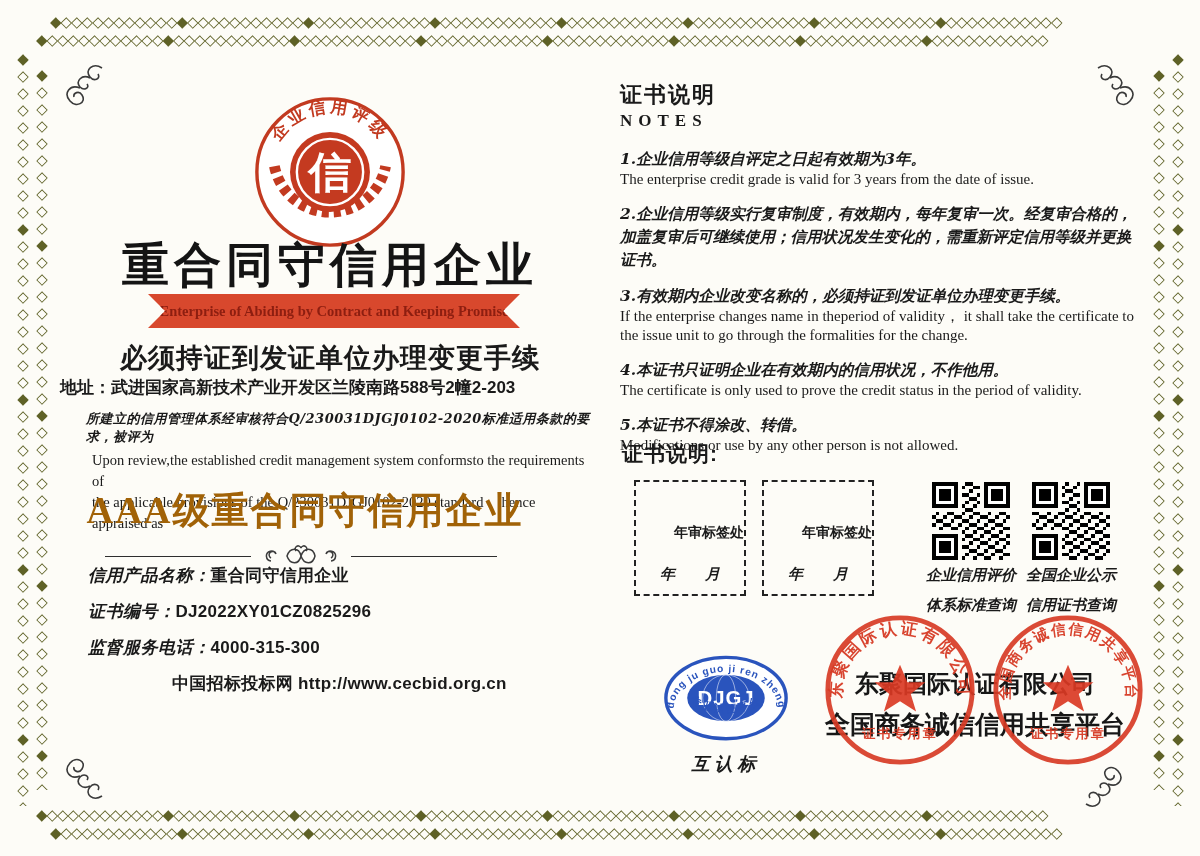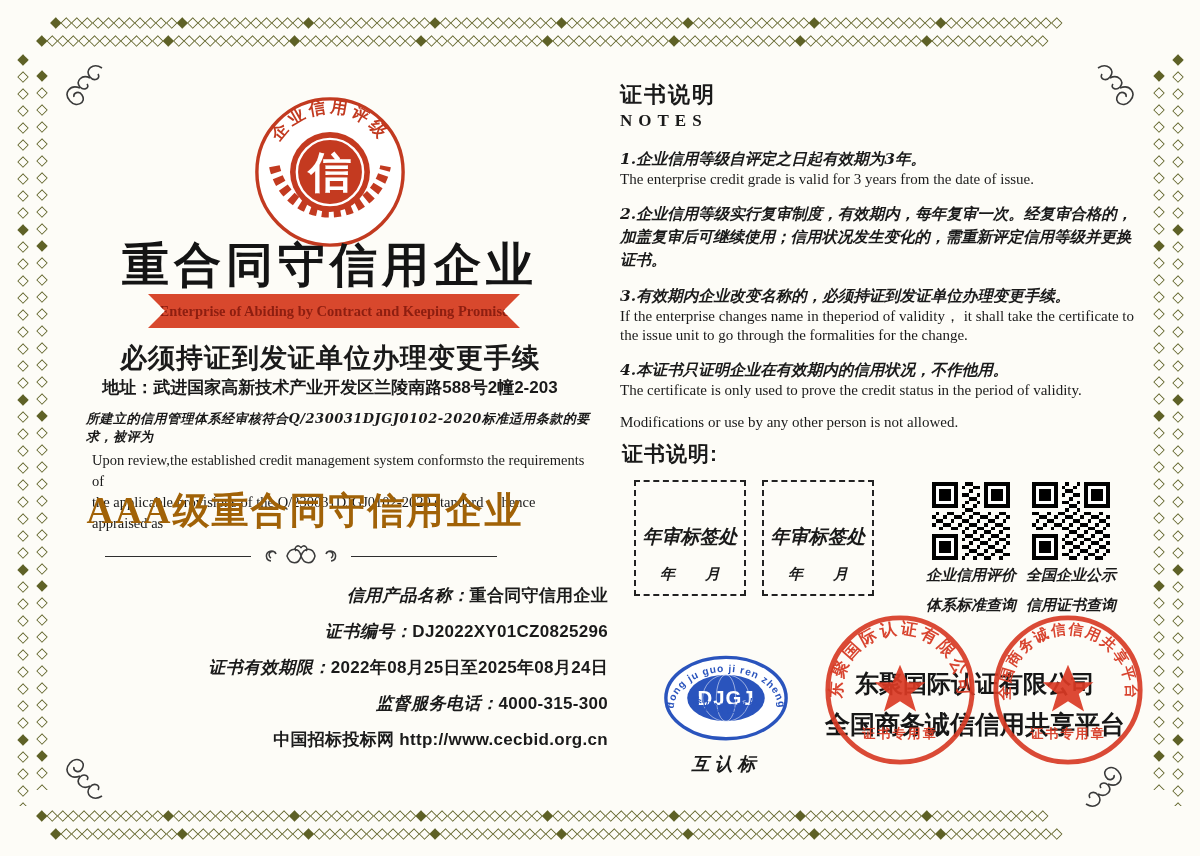--- a/index.html
+++ b/index.html
@@ -27,50 +27,50 @@
   .emblem{position:absolute;left:252px;top:94px;width:156px;height:156px;}
   .title{position:absolute;left:80px;top:234px;width:500px;text-align:center;
          font-size:47px;font-weight:900;letter-spacing:5px;color:#141414;
          font-family:"Liberation Serif",serif;}
   .banner{position:absolute;left:148px;top:294px;width:372px;height:34px;background:#d8482d;
           clip-path:polygon(0 0,100% 0,calc(100% - 17px) 50%,100% 100%,0 100%,17px 50%);
           display:flex;align-items:center;justify-content:center;}
   .banner span{color:#8d1e10;font-weight:700;font-size:14.5px;font-family:"Liberation Serif",serif;}
   .company{position:absolute;left:80px;top:340px;width:500px;text-align:center;
            font-size:27px;font-weight:900;letter-spacing:1px;}
-  .address{position:absolute;left:60px;top:376px;width:540px;text-align:center;
+  .address{position:absolute;left:60px;top:376px;width:540px;
            font-size:17px;font-weight:700;}
   .statement{position:absolute;left:86px;top:410px;width:504px;}
   .statement .zh{font-size:13px;font-weight:700;font-style:italic;
                  font-family:"DejaVu Serif",serif;letter-spacing:.5px;margin-bottom:4px;}
   .statement .en{font-size:14.5px;font-family:"Liberation Serif",serif;line-height:1.45;margin-left:6px;}
   .grade{position:absolute;left:70px;top:486px;width:470px;text-align:center;
          font-size:37px;font-weight:900;color:#a16207;letter-spacing:2px;
          font-family:"Liberation Serif",serif;}
   .divider{position:absolute;left:105px;top:545px;width:392px;display:flex;align-items:center;gap:10px;}
   .divider .rule{flex:1;height:0;border-top:1.5px solid #2e2e2e;}
-  .fields{position:absolute;left:88px;top:584px;width:520px;text-align:right;}
+  .fields{position:absolute;left:88px;top:564px;width:520px;}
   .fline{font-size:17px;font-weight:700;margin-bottom:13px;
          font-family:"DejaVu Serif",serif;font-style:italic;letter-spacing:.5px;}
   .fline .val{font-style:normal;font-family:"Liberation Sans",sans-serif;font-weight:700;letter-spacing:.3px;}
   .fline.indent{padding-left:84px;}
   
   .notes{position:absolute;left:620px;top:80px;width:524px;}
   .notes h2{margin:0;font-size:22px;font-weight:900;letter-spacing:2px;}
   .notes .en-title{font-size:17px;font-weight:700;letter-spacing:6px;
                    font-family:"Liberation Serif",serif;margin:1px 0 16px;}
   .nitem{margin-bottom:12px;}
   .nitem .zh{font-size:15.5px;font-weight:700;line-height:1.5;
              font-family:"DejaVu Serif",serif;font-style:italic;}
   .nitem .en{font-size:15px;font-family:"Liberation Serif",serif;line-height:1.3;}
   
   .annual-title{position:absolute;left:622px;top:440px;font-size:21px;font-weight:900;letter-spacing:1px;}
   .rev-box{position:absolute;top:480px;width:108px;height:112px;border:2px dashed #222;}
-  .rev-box .lbl{position:absolute;top:42px;width:100%;text-align:center;font-size:19px;font-weight:700;
-                font-family:"DejaVu Serif",serif;font-style:italic;}
+  .rev-box .lbl{position:absolute;top:42px;width:100%;text-align:right;font-size:14px;font-weight:700;
+                font-family:"DejaVu Serif",serif;}
   .rev-box .ym{position:absolute;bottom:10px;width:100%;display:flex;justify-content:center;gap:30px;
                font-size:15px;font-weight:700;font-family:"DejaVu Serif",serif;font-style:italic;}
   .rb1{left:634px;} .rb2{left:762px;}
   .qr{position:absolute;top:482px;width:78px;height:78px;}
   .qr1{left:932px;} .qr2{left:1032px;}
   .qr-lbl{position:absolute;width:120px;text-align:center;font-size:15px;font-weight:700;
           font-family:"DejaVu Serif",serif;font-style:italic;}
   .ql1a{left:911px;top:566px;} .ql1b{left:911px;top:596px;}
   .ql2a{left:1011px;top:566px;} .ql2b{left:1011px;top:596px;}
   
@@ -145,21 +145,20 @@
     <div class="rule"></div>
     <svg width="80" height="22" viewBox="0 0 80 22">
       <path d="M10,16 a5,5 0 1 1 5,-7 a3.5,3.5 0 1 0 -5,4 M26,11 c3,-9 12,-9 14,0 c-2,9 -11,9 -14,0 z M40,11 c3,-9 12,-9 14,0 c-2,9 -11,9 -14,0 z M35,6 a3,3 0 1 1 5,-3 M45,6 a3,3 0 1 0 -5,-3 M70,16 a5,5 0 1 0 -5,-7 a3.5,3.5 0 1 1 5,4" stroke="#3c3c3c" stroke-width="1.5" fill="none"></path>
     </svg>
     <div class="rule"></div>
   </div>
 
   <div class="fields">
     <div class="fline"><span>信用产品名称：</span><span class="val">重合同守信用企业</span></div>
     <div class="fline"><span>证书编号：</span><span class="val">DJ2022XY01CZ0825296</span></div>
-    <div class="fline"><span>证书有效期限：</span><span class="val">2022年08月25日至2025年08月24日</span></div>
     <div class="fline"><span>监督服务电话：</span><span class="val">4000-315-300</span></div>
     <div class="fline indent"><span class="val">中国招标投标网  http://www.cecbid.org.cn</span></div>
   </div>
 
   <div class="notes">
     <h2>证书说明</h2>
     <div class="en-title">NOTES</div>
     <div class="nitem">
       <div class="zh">1.企业信用等级自评定之日起有效期为3年。</div>
       <div class="en">The enterprise credit grade is valid for 3 years from the date of issue.</div>
@@ -169,20 +168,21 @@
     </div>
     <div class="nitem">
       <div class="zh">3.有效期内企业改变名称的，必须持证到发证单位办理变更手续。</div>
       <div class="en">If the enterprise changes name in theperiod of validity， it shall take the certificate to the issue unit to go through the formalities for the change.</div>
     </div>
     <div class="nitem">
       <div class="zh">4.本证书只证明企业在有效期内的信用状况，不作他用。</div>
       <div class="en">The certificate is only used to prove the credit status in the period of validity.</div>
     </div>
     <div class="nitem">
+      <div class="zh">5.本证书不得涂改、转借。</div>
       <div class="en">Modifications or use by any other person is not allowed.</div>
     </div>
   </div>
 
   <div class="annual-title">证书说明:</div>
   <div class="rev-box rb1">
     <div class="lbl">年审标签处</div>
     <div class="ym">
         <span>年</span>
         <span>月</span>

